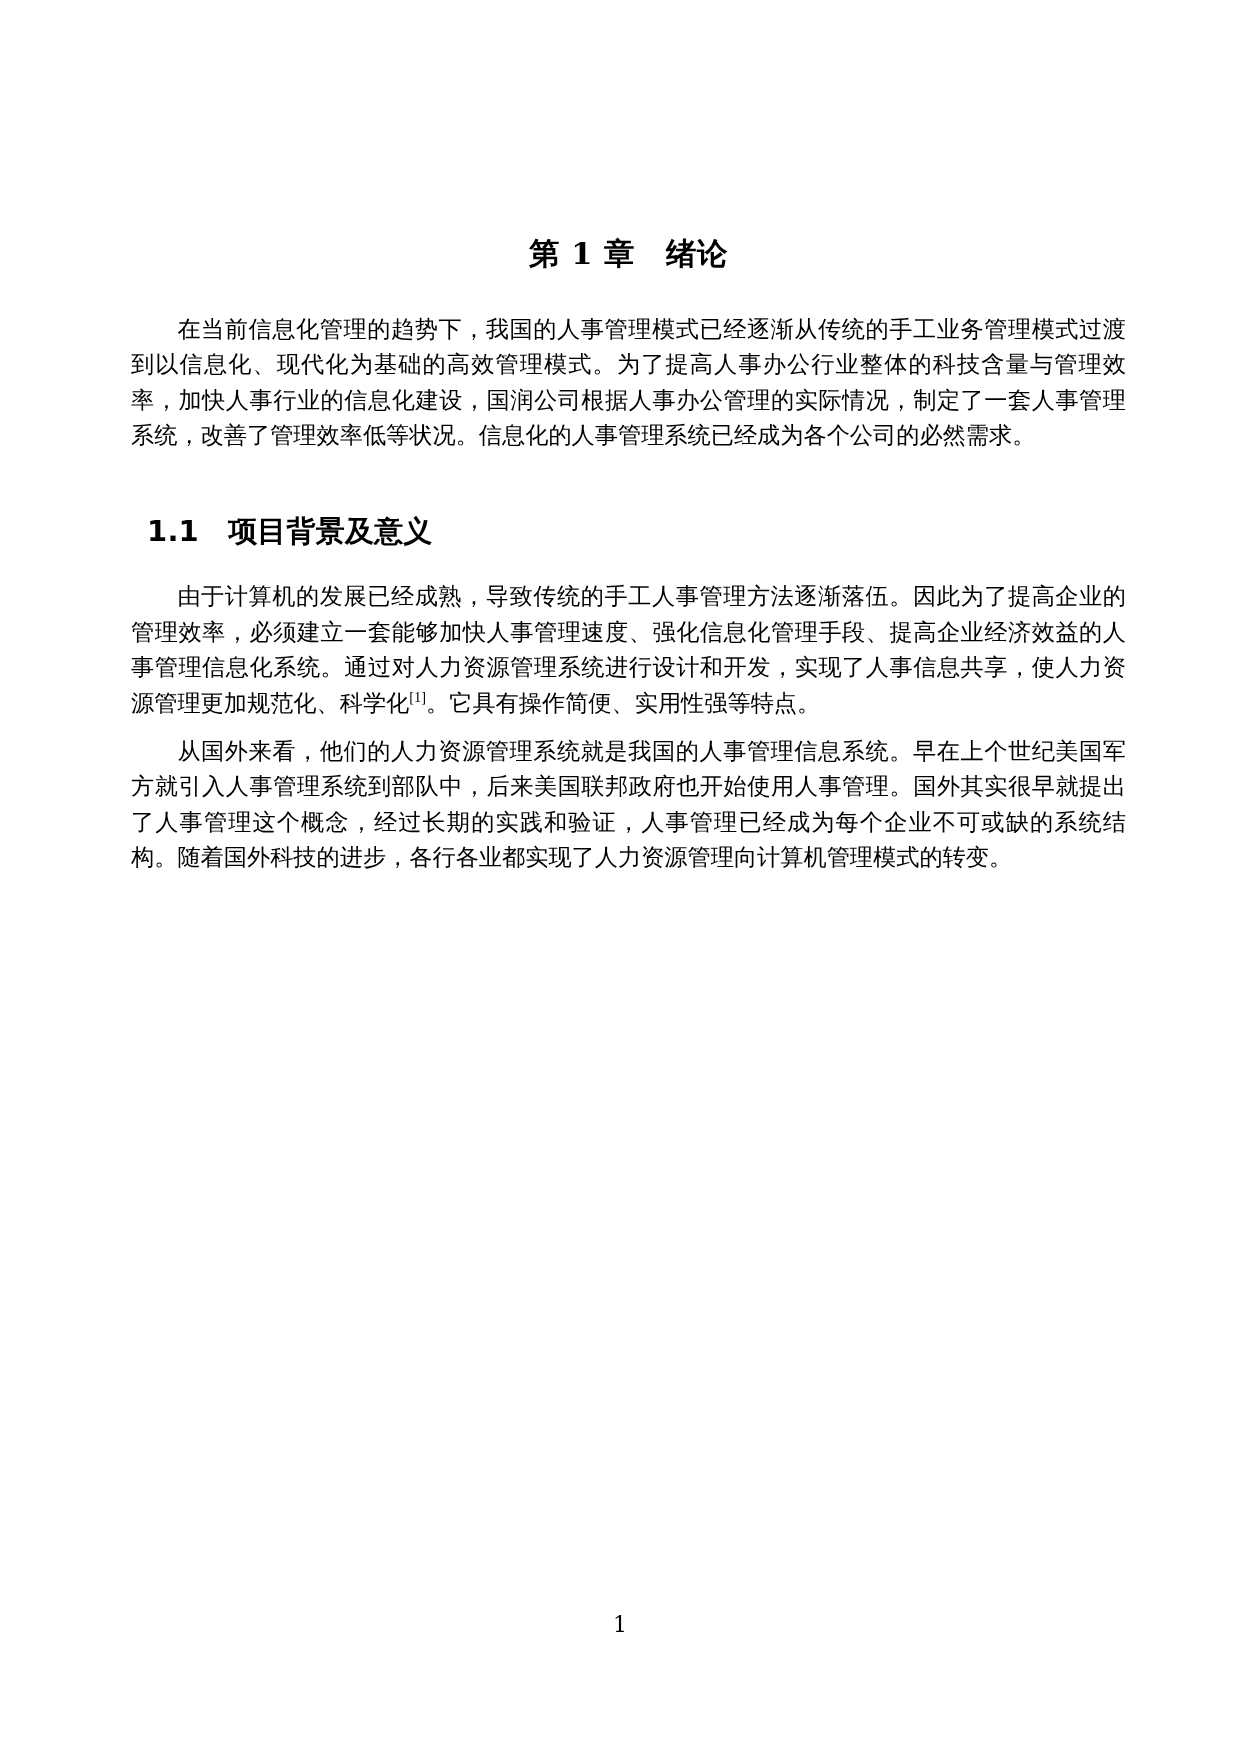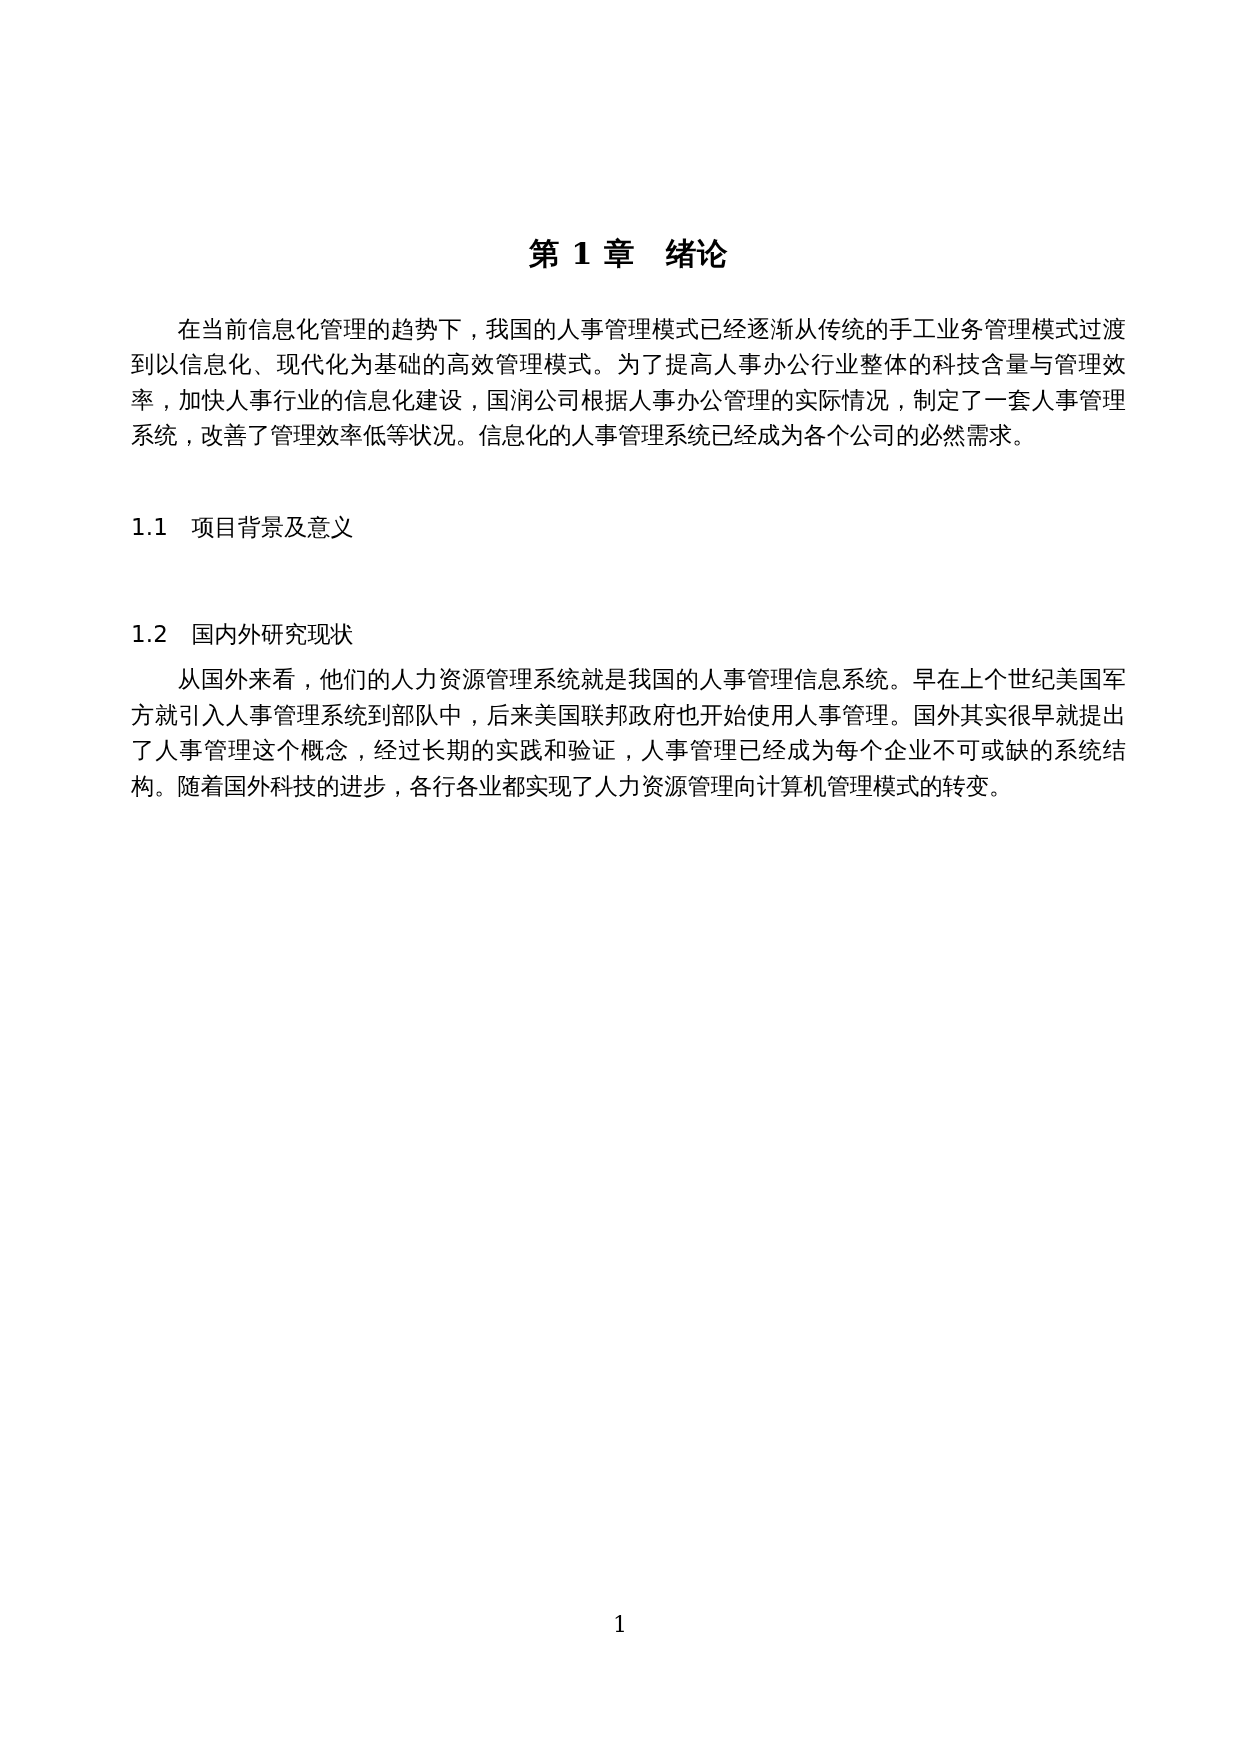--- a/index.html
+++ b/index.html
@@ -38,24 +38,24 @@
     padding-top: 222px;
     text-align: center;
     font-family: "DejaVu Serif", "Liberation Serif", serif;
     font-weight: 700;
     font-size: 30.5px;
     line-height: 1.3;
     letter-spacing: 0.5px;
   }
 
   .section-heading {
-    margin: 0;
+    margin: 16px;
     font-family: "DejaVu Sans", "Liberation Sans", sans-serif;
-    font-weight: 400;
-    font-size: 23px;
+    font-weight: 700;
+    font-size: 29px;
     line-height: 1.35;
     letter-spacing: 0.2px;
     white-space: pre;
   }
 
   .sec-1-1 { margin-top: 58px; }
   .sec-1-2 { margin-top: 64px; }
 
   p.body-text {
     margin: 0;
@@ -103,22 +103,24 @@
 
     <div class="gap-after-intro"></div>
 
     <p class="body-text last-line-fit">在当前信息化管理的趋势下，我国的人事管理模式已经逐渐从传统的手工业务管理模式过渡到以信息化、现代化为基础的高效管理模式。为了提高人事办公行业整体的科技含量与管理效率，加快人事行业的信息化建设，国润公司根据人事办公管理的实际情况，制定了一套人事管理系统，改善了管理效率低等状况。信息化的人事管理系统已经成为各个公司的必然需求。</p>
 
     <h2 class="section-heading sec-1-1">1.1　项目背景及意义</h2>
 
     <div class="gap-after-h1"></div>
 
 
+    <p class="body-text last-line-fit">
+      <span>由于计算机的发展已经成熟，导致传统的手工人事管理方法逐渐落伍。因此为了提高企业的管理效率，必须建立一套能够加快人事管理速度、强化信息化管理手段、提高企业经济效益的人事管理信息化系统。通过对人力资源管理系统进行设计和开发，实现了人事信息共享，使人力资源管理更加规范化、科学化</span><sup class="cite">[1]</sup><span>。它具有操作简便、实用性强等特点。</span>
+    </p>
 
-    <h2 class="section-heading sec-1-2">1.2　国内外研究现状</h2>
 
     <div class="gap-after-h2"></div>
 
 
     <p class="body-text last-line-fit">从国外来看，他们的人力资源管理系统就是我国的人事管理信息系统。早在上个世纪美国军方就引入人事管理系统到部队中，后来美国联邦政府也开始使用人事管理。国外其实很早就提出了人事管理这个概念，经过长期的实践和验证，人事管理已经成为每个企业不可或缺的系统结构。随着国外科技的进步，各行各业都实现了人力资源管理向计算机管理模式的转变。</p>
 
   </div>
 
   <div class="page-number">1</div>
 

